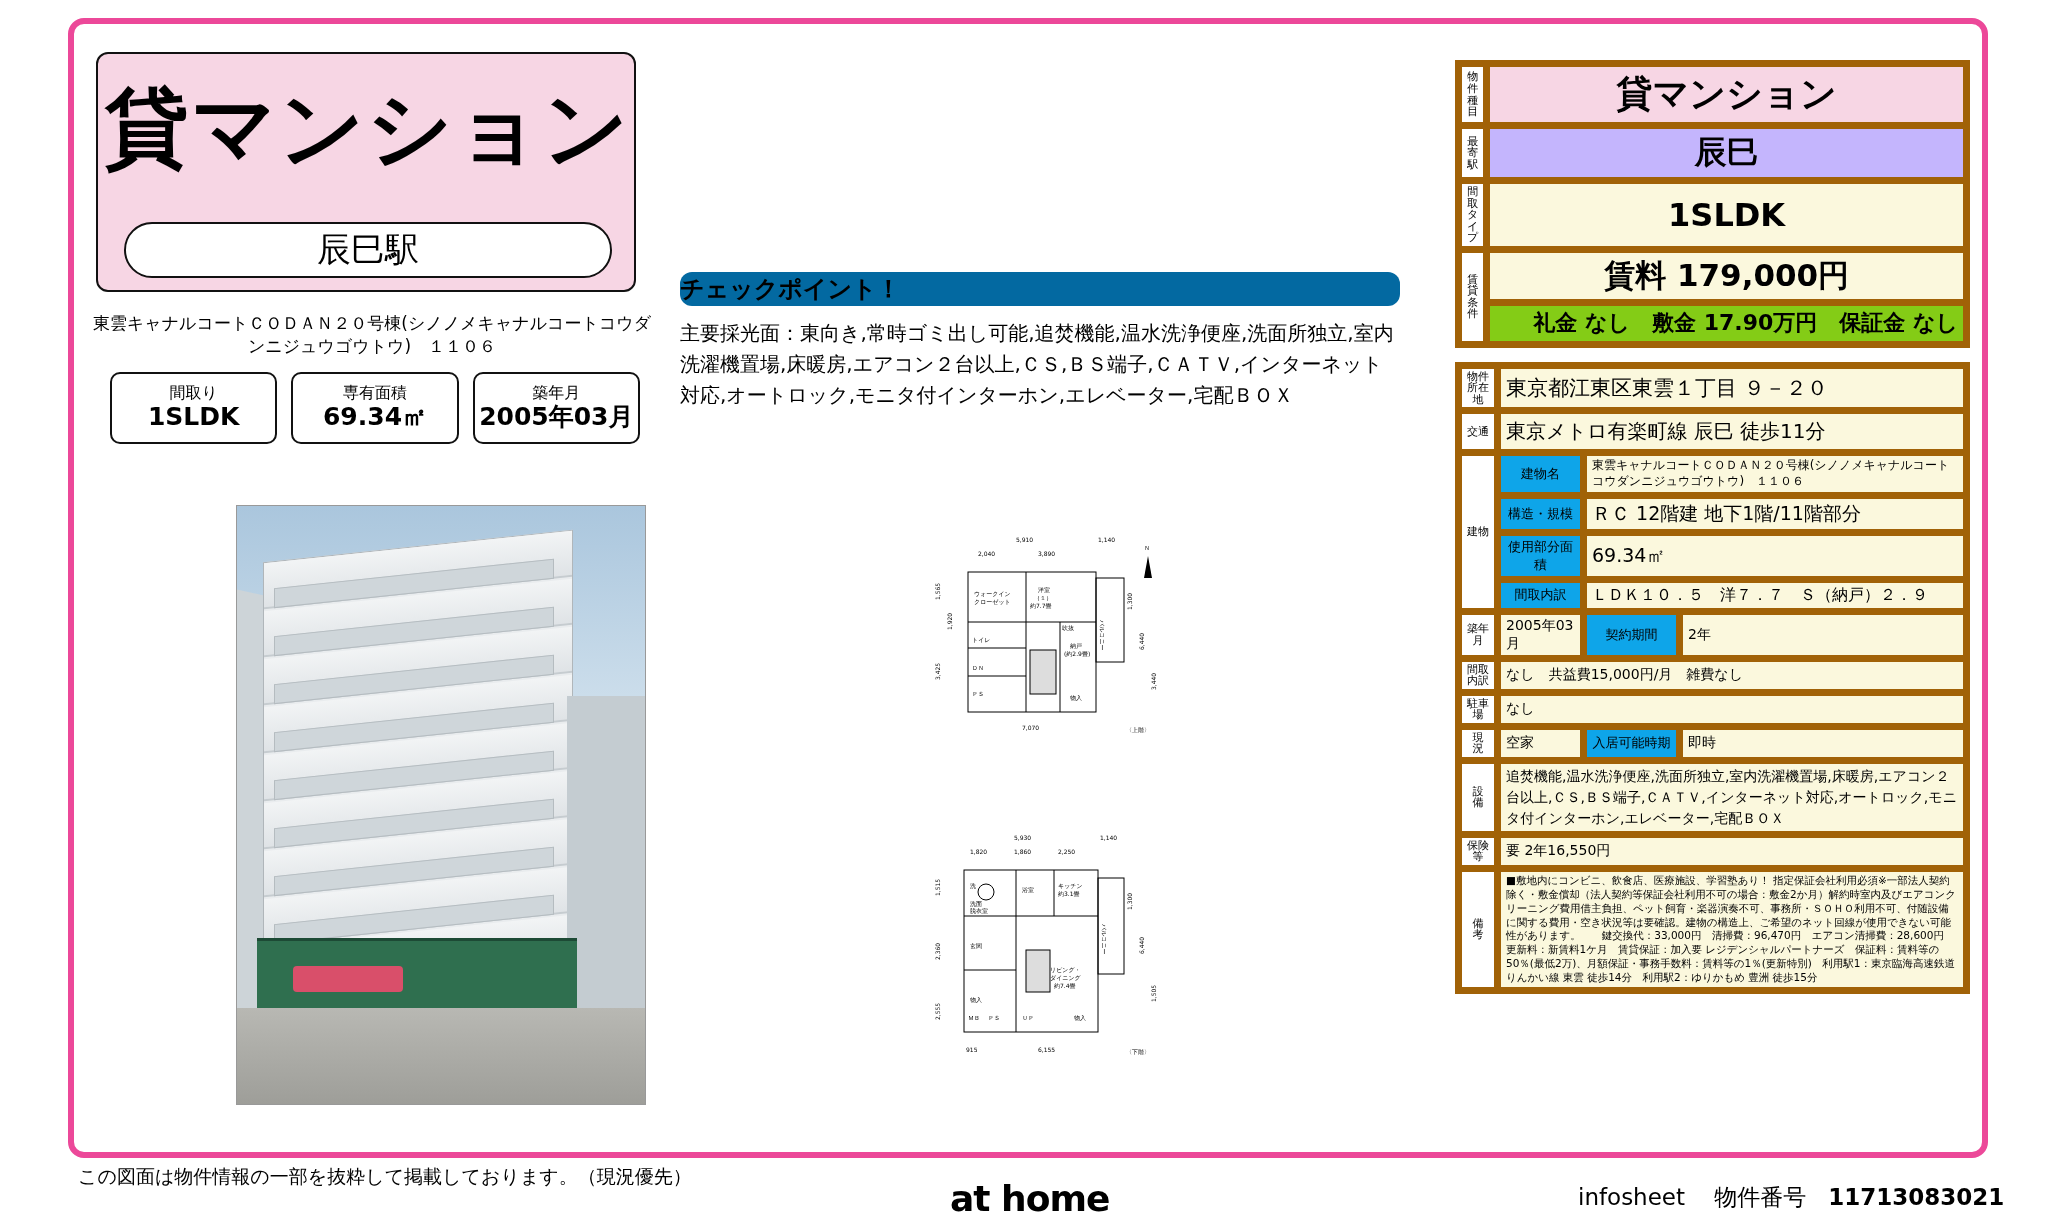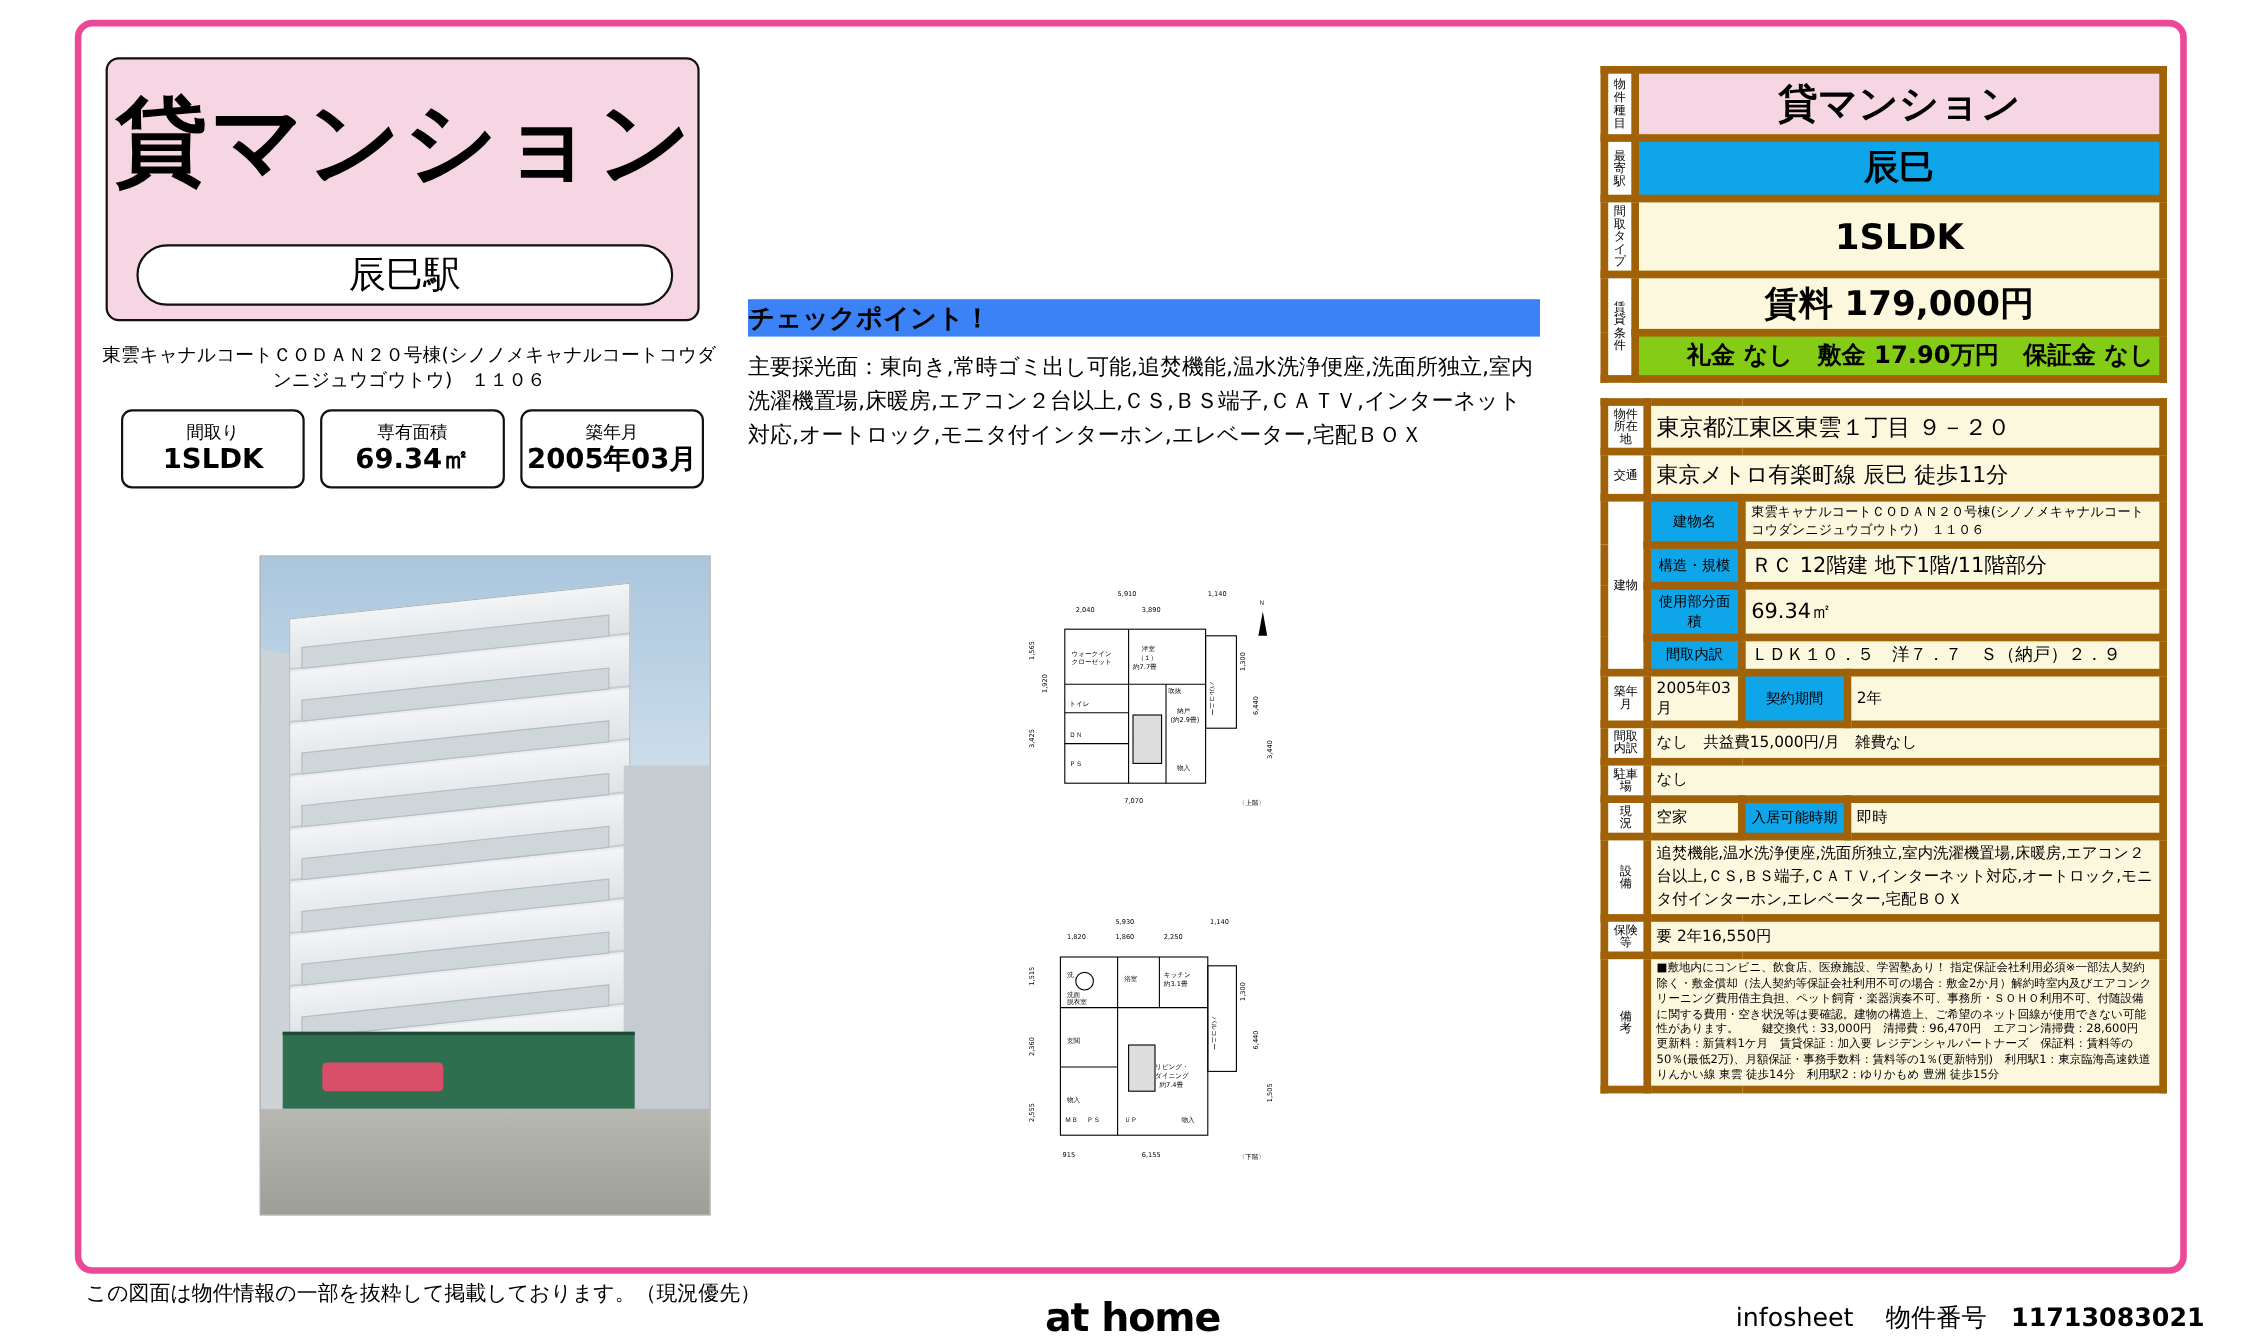--- a/index.html
+++ b/index.html
@@ -54,23 +54,23 @@
   .spec-cell {
     flex:1; border:2px solid #111; border-radius:10px; background:#fff;
     display:flex; flex-direction:column; align-items:center; justify-content:center;
     font-family:"DejaVu Sans", sans-serif;
   }
   .spec-cell .lbl { font-size:16px; line-height:1.1; }
   .spec-cell .val { font-size:25px; font-weight:bold; line-height:1.2; }
   
   .cp-title {
     position:absolute; left:680px; top:272px; width:720px; height:34px;
-    background:#3b82f6;
+    background:#0369a1;
     font-size:24px; font-weight:bold; font-family:"DejaVu Sans", sans-serif;
-    display:flex; align-items:center;
+    display:flex; align-items:center;border-radius:12px;
   }
   .cp-body {
     position:absolute; left:680px; top:318px; width:720px;
     font-size:20px; line-height:1.55; font-family:"DejaVu Sans", sans-serif;
   }
   
   .photo {
     position:absolute; left:236px; top:505px; width:410px; height:600px;
     border:1px solid #999;
     background:linear-gradient(#b9cfe0 0%, #cfe0ec 34%, #dfe7ec 46%, #cfcfcc 70%, #b3b3ae 100%);
@@ -95,21 +95,21 @@
   .fp2 { left:930px; top:830px; width:260px; height:240px; }
   
   .rcol { position:absolute; left:1455px; top:60px; width:515px; }
   table.t { border-collapse:collapse; width:100%; font-family:"DejaVu Sans", sans-serif; }
   table.t td { border:7px solid #a16207; padding:2px 5px; vertical-align:middle; }
   .vlabel {
     width:26px; text-align:center; font-size:11px; line-height:1.05;
     background:#fff;
   }
   .hdr-top td.val { background:#f7d6e4; text-align:center; font-size:36px; font-weight:bold; height:62px; }
-  .row-station td.val { background:#0ea5e9; text-align:center; font-size:32px; font-weight:bold; height:52px; }
+  .row-station td.val { background:#c4b5fd; text-align:center; font-size:32px; font-weight:bold; height:52px; }
   .row-type td.val { background:#fbf8dd; text-align:center; font-size:32px; font-weight:bold; height:50px; }
   .row-rent td.val { background:#fbf8dd; text-align:center; font-size:31px; font-weight:bold; height:52px; }
   .row-fee td.val { background:#84cc16; text-align:right; font-size:22px; font-weight:bold; height:42px; }
   .blk2 { margin-top:14px; }
   .addr td.val { background:#fbf8dd; font-size:21px; height:44px; }
   .access td.val { background:#fbf8dd; font-size:20px; height:42px; }
   .sublabel { width:86px; background:#0ea5e9; text-align:center; font-size:13px; }
   .subval { background:#fbf8dd; font-size:15px; }
   .tiny { font-size:12px; line-height:1.3; }
   .remark { background:#fbf8dd; font-size:10.5px; line-height:1.32; padding:3px 5px; }

